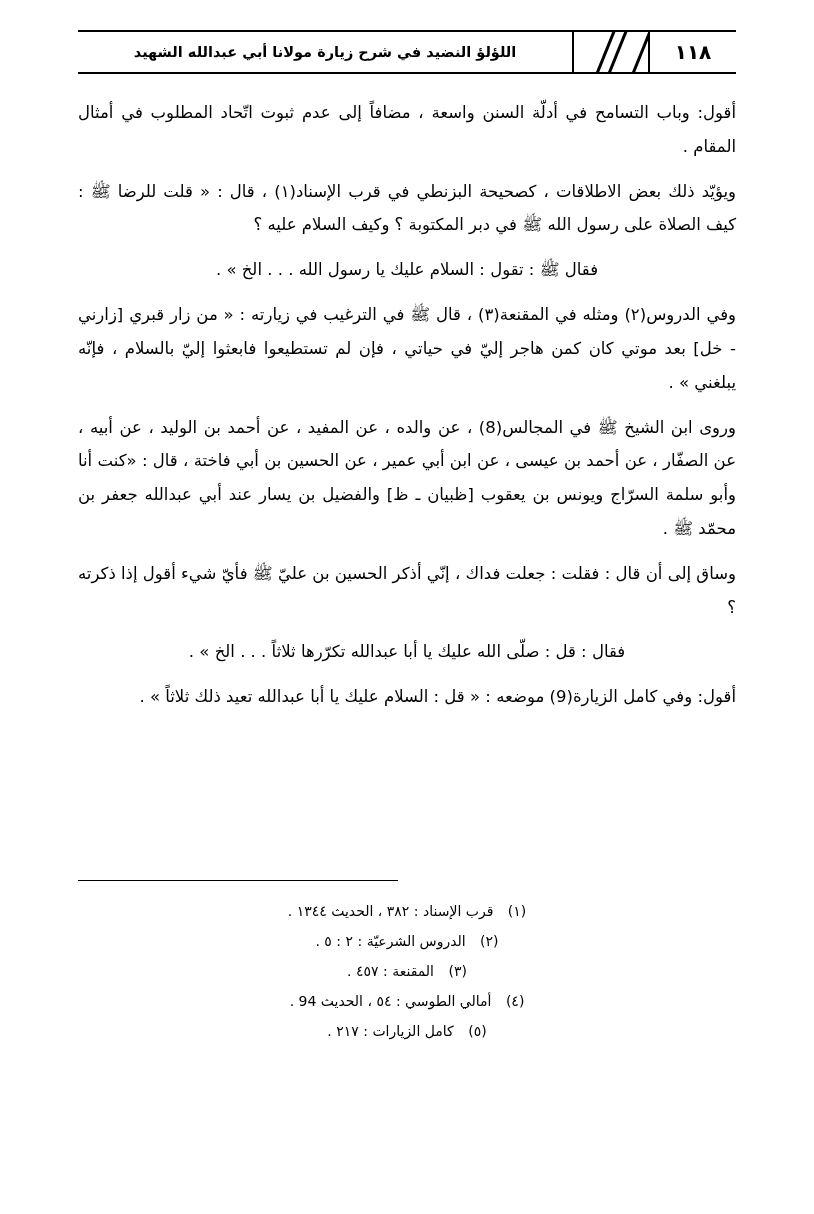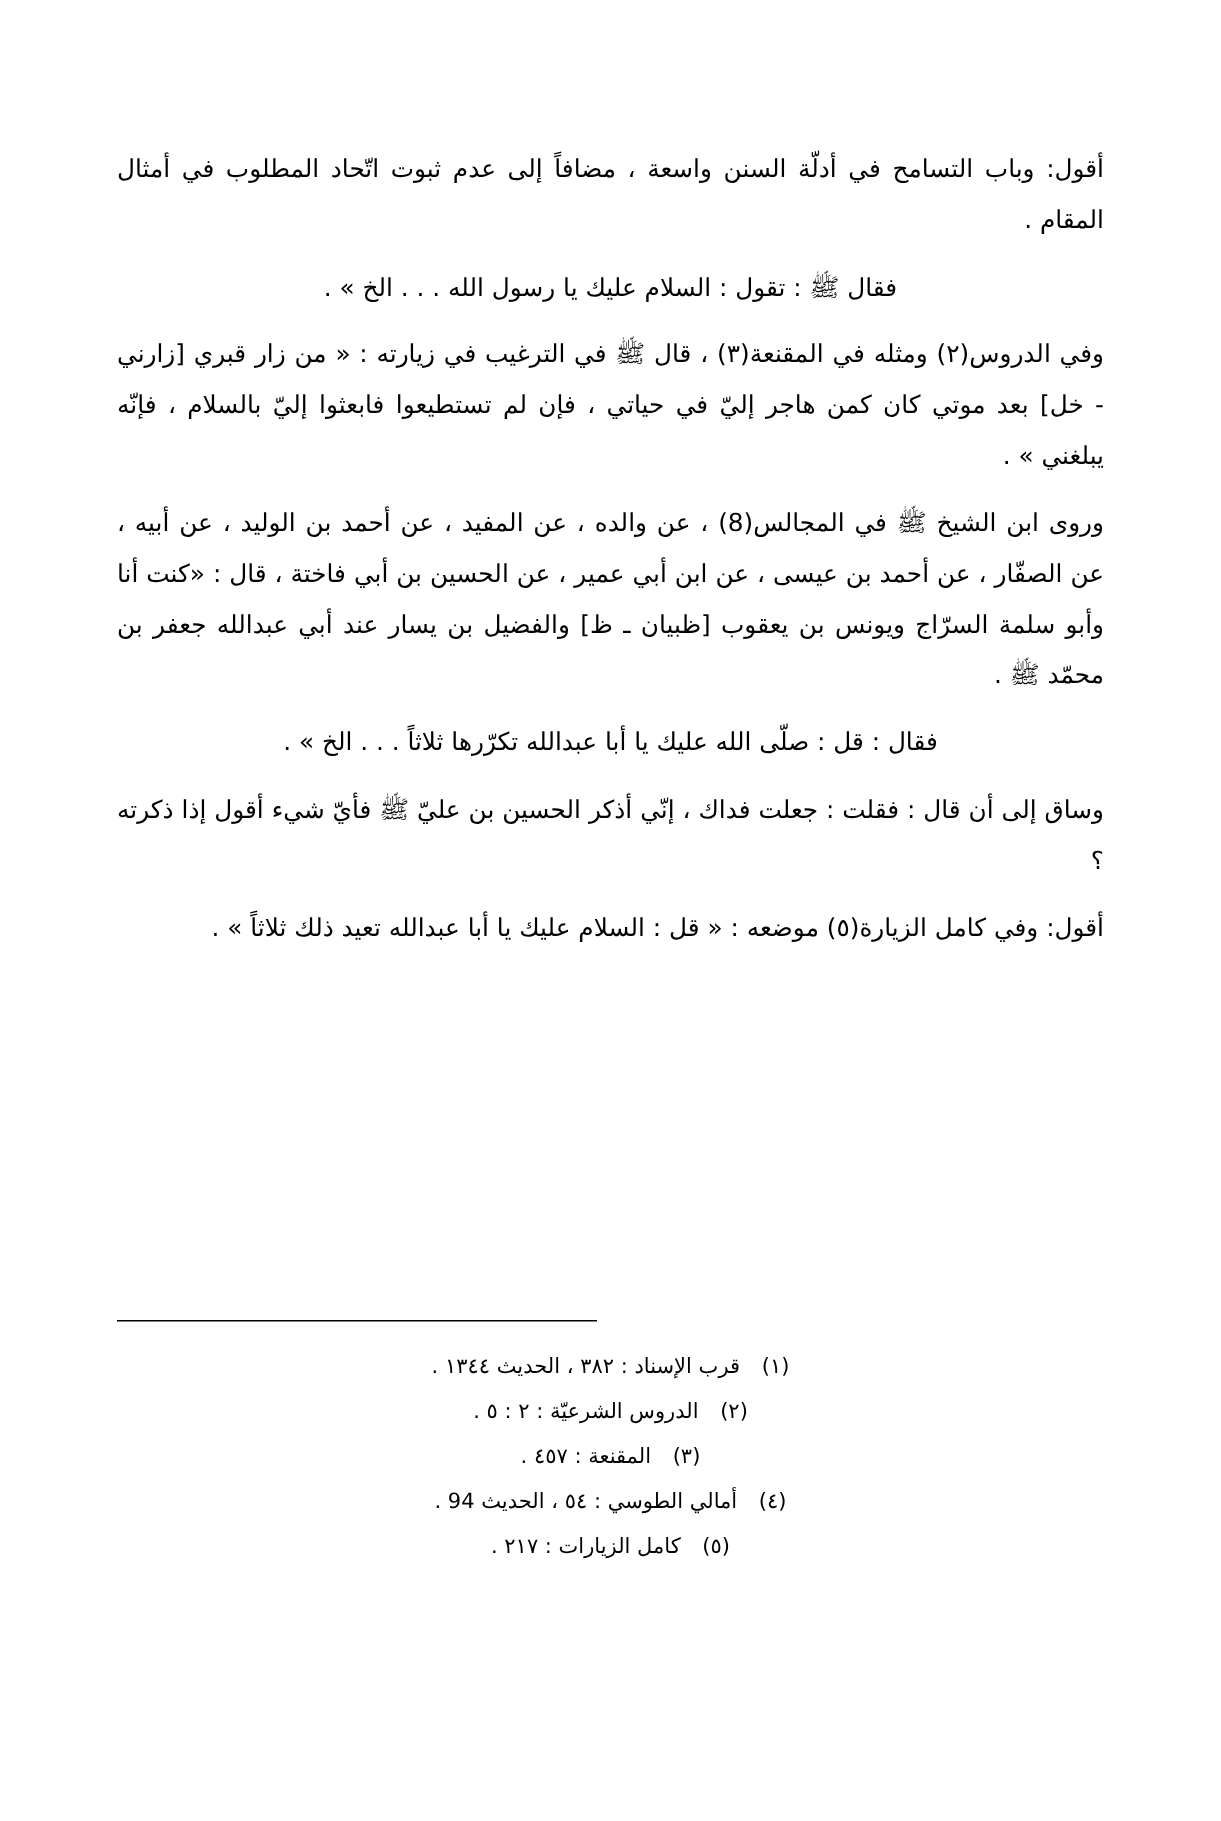--- a/index.html
+++ b/index.html
@@ -126,29 +126,43 @@
     text-align: center;
     white-space: nowrap;
   }
   .fn .num { margin-left: 10px; }
 </style>
 </head>
 <body>
 
 <div class="page">
 
+  <div class="header">
+    <div class="header-title-box">
+      <div class="header-title">اللؤلؤ النضيد في شرح زيارة مولانا أبي عبدالله الشهيد</div>
+    </div>
+    <div class="header-slashes">
+      <span class="s1"></span>
+        <span class="s2"></span>
+        <span class="s3"></span>
+    </div>
+    <div class="header-pagenum-box">
+      <div class="header-pagenum">١١٨</div>
+    </div>
+  </div>
 
   <div class="content">
     <p class="para">أقول: وباب التسامح في أدلّة السنن واسعة ، مضافاً إلى عدم ثبوت اتّحاد المطلوب في أمثال المقام .</p>
+    <p class="para">ويؤيّد ذلك بعض الاطلاقات ، كصحيحة البزنطي في قرب الإسناد(١) ، قال : « قلت للرضا ﷺ : كيف الصلاة على رسول الله ﷺ في دبر المكتوبة ؟ وكيف السلام عليه ؟</p>
     <p class="para center">فقال ﷺ : تقول : السلام عليك يا رسول الله . . . الخ » .</p>
     <p class="para">وفي الدروس(٢) ومثله في المقنعة(٣) ، قال ﷺ في الترغيب في زيارته : « من زار قبري [زارني - خل] بعد موتي كان كمن هاجر إليّ في حياتي ، فإن لم تستطيعوا فابعثوا إليّ بالسلام ، فإنّه يبلغني » .</p>
     <p class="para">وروى ابن الشيخ ﷺ في المجالس(8) ، عن والده ، عن المفيد ، عن أحمد بن الوليد ، عن أبيه ، عن الصفّار ، عن أحمد بن عيسى ، عن ابن أبي عمير ، عن الحسين بن أبي فاختة ، قال : «كنت أنا وأبو سلمة السرّاج ويونس بن يعقوب [ظبيان ـ ظ] والفضيل بن يسار عند أبي عبدالله جعفر بن محمّد ﷺ .</p>
+    <p class="para">وساق إلى أن قال : فقلت : جعلت فداك ، إنّي أذكر الحسين بن عليّ ﷺ فأيّ شيء أقول إذا ذكرته ؟</p>
     <p class="para center">فقال : قل : صلّى الله عليك يا أبا عبدالله تكرّرها ثلاثاً . . . الخ » .</p>
-    <p class="para">وساق إلى أن قال : فقلت : جعلت فداك ، إنّي أذكر الحسين بن عليّ ﷺ فأيّ شيء أقول إذا ذكرته ؟</p>
-    <p class="para">أقول: وفي كامل الزيارة(٥) موضعه : « قل : السلام عليك يا أبا عبدالله تعيد ذلك ثلاثاً » .</p>
+    <p class="para">أقول: وفي كامل الزيارة(9) موضعه : « قل : السلام عليك يا أبا عبدالله تعيد ذلك ثلاثاً » .</p>
   </div>
 
   <div class="fn-rule"></div>
 
   <div class="footnotes">
     <div class="fn">
       <span class="num">(١)</span>
       <span>قرب الإسناد : ٣٨٢ ، الحديث ١٣٤٤ .</span>
     </div>
     <div class="fn">

